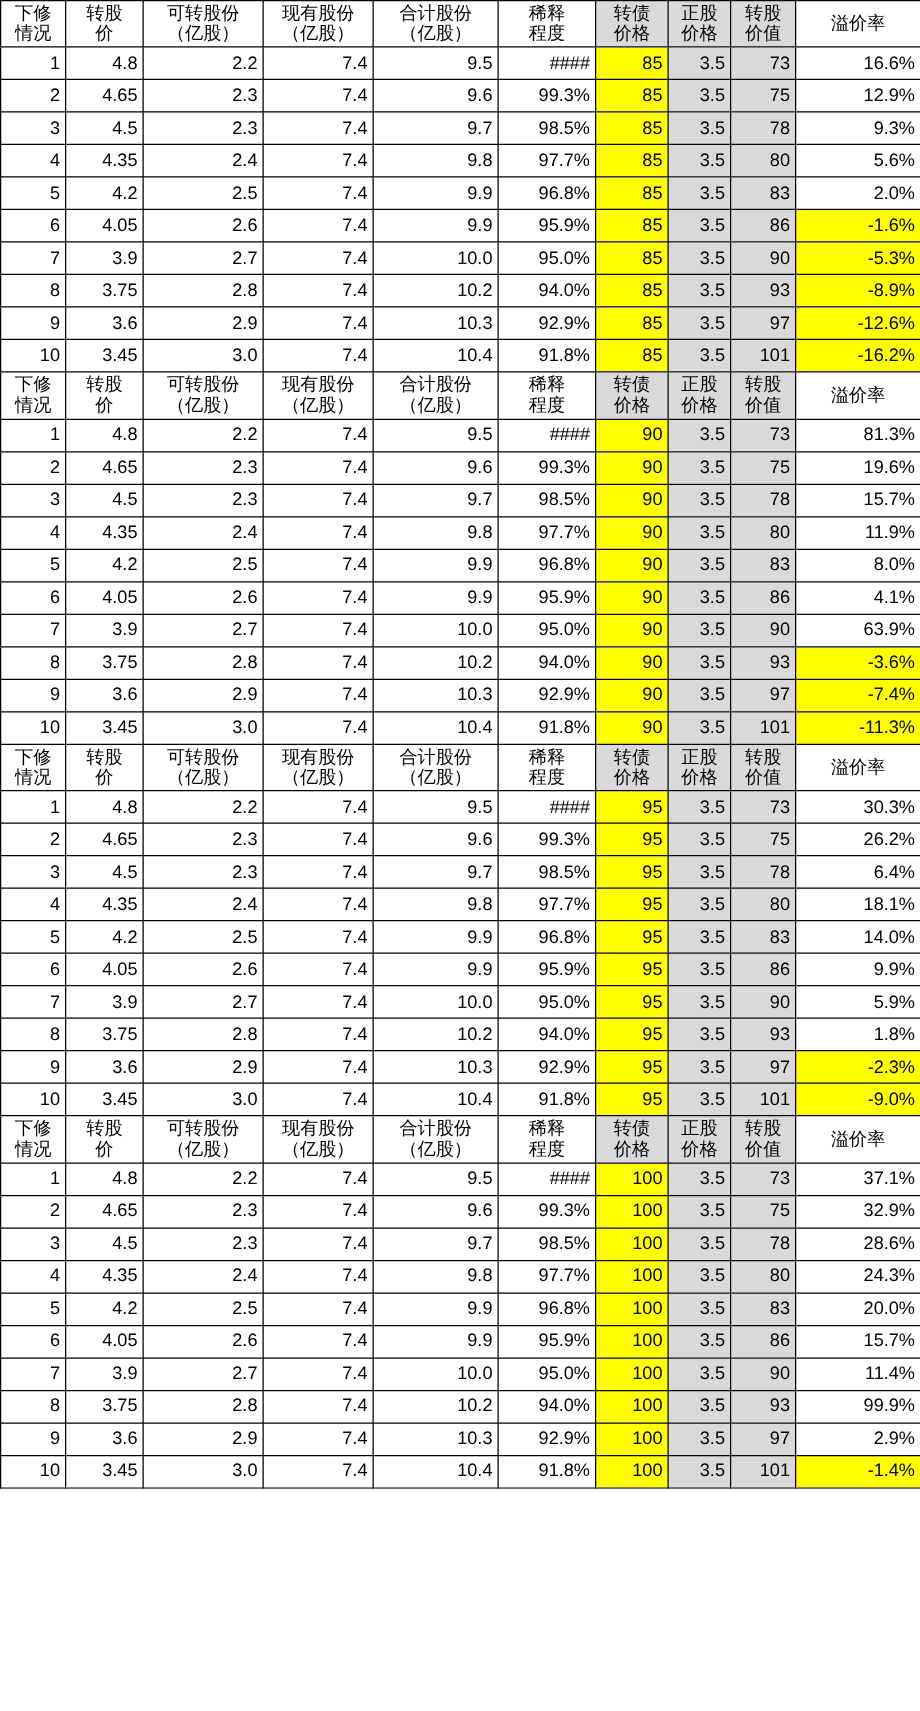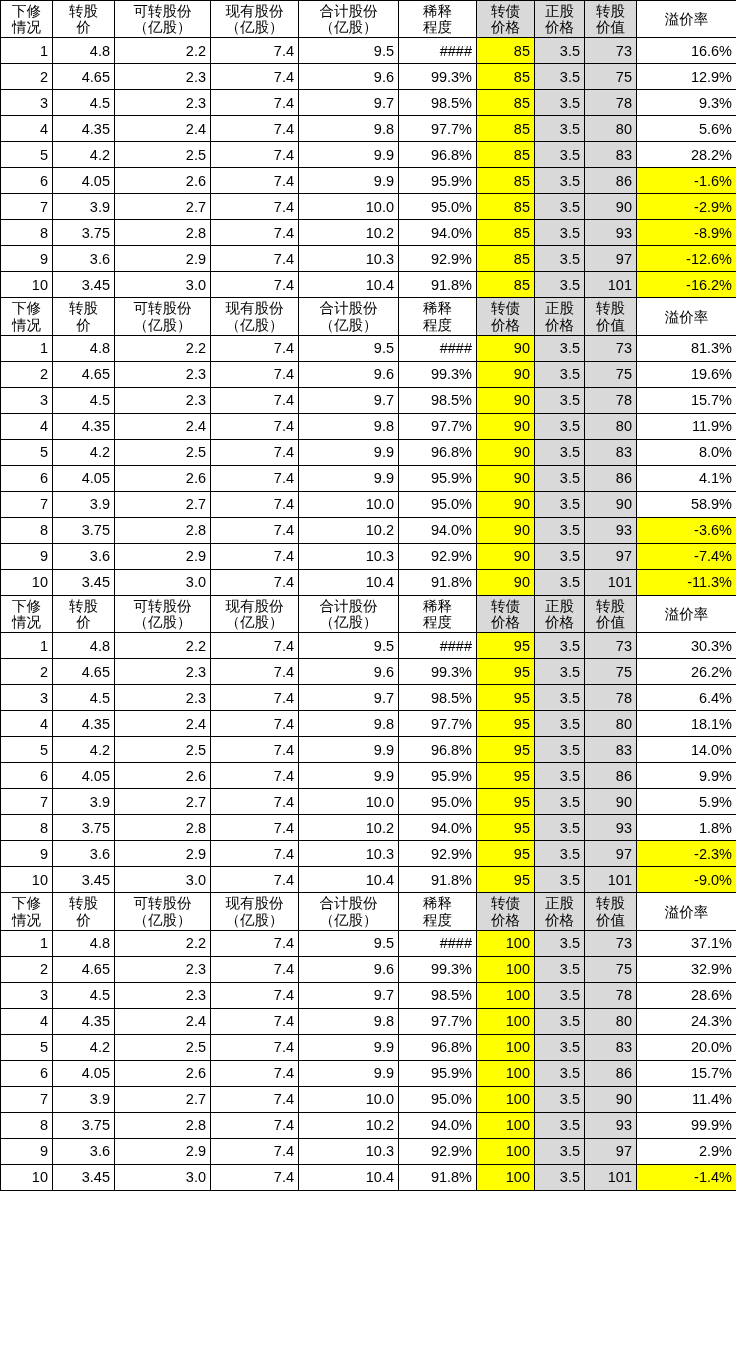--- a/index.html
+++ b/index.html
@@ -172,21 +172,21 @@
         <tr>
           <td class="num">5</td>
           <td class="num">4.2</td>
           <td class="num">2.5</td>
           <td class="num">7.4</td>
           <td class="num">9.9</td>
           <td class="num">96.8%</td>
           <td class="num yellow">85</td>
           <td class="num gray">3.5</td>
           <td class="num gray">83</td>
-          <td class="num">28.2%</td>
+          <td class="num">2.0%</td>
         </tr>
         <tr>
           <td class="num">6</td>
           <td class="num">4.05</td>
           <td class="num">2.6</td>
           <td class="num">7.4</td>
           <td class="num">9.9</td>
           <td class="num">95.9%</td>
           <td class="num yellow">85</td>
           <td class="num gray">3.5</td>
@@ -196,21 +196,21 @@
         <tr>
           <td class="num">7</td>
           <td class="num">3.9</td>
           <td class="num">2.7</td>
           <td class="num">7.4</td>
           <td class="num">10.0</td>
           <td class="num">95.0%</td>
           <td class="num yellow">85</td>
           <td class="num gray">3.5</td>
           <td class="num gray">90</td>
-          <td class="num yellow">-2.9%</td>
+          <td class="num yellow">-5.3%</td>
         </tr>
         <tr>
           <td class="num">8</td>
           <td class="num">3.75</td>
           <td class="num">2.8</td>
           <td class="num">7.4</td>
           <td class="num">10.2</td>
           <td class="num">94.0%</td>
           <td class="num yellow">85</td>
           <td class="num gray">3.5</td>
@@ -357,21 +357,21 @@
         <tr>
           <td class="num">7</td>
           <td class="num">3.9</td>
           <td class="num">2.7</td>
           <td class="num">7.4</td>
           <td class="num">10.0</td>
           <td class="num">95.0%</td>
           <td class="num yellow">90</td>
           <td class="num gray">3.5</td>
           <td class="num gray">90</td>
-          <td class="num">58.9%</td>
+          <td class="num">63.9%</td>
         </tr>
         <tr>
           <td class="num">8</td>
           <td class="num">3.75</td>
           <td class="num">2.8</td>
           <td class="num">7.4</td>
           <td class="num">10.2</td>
           <td class="num">94.0%</td>
           <td class="num yellow">90</td>
           <td class="num gray">3.5</td>

